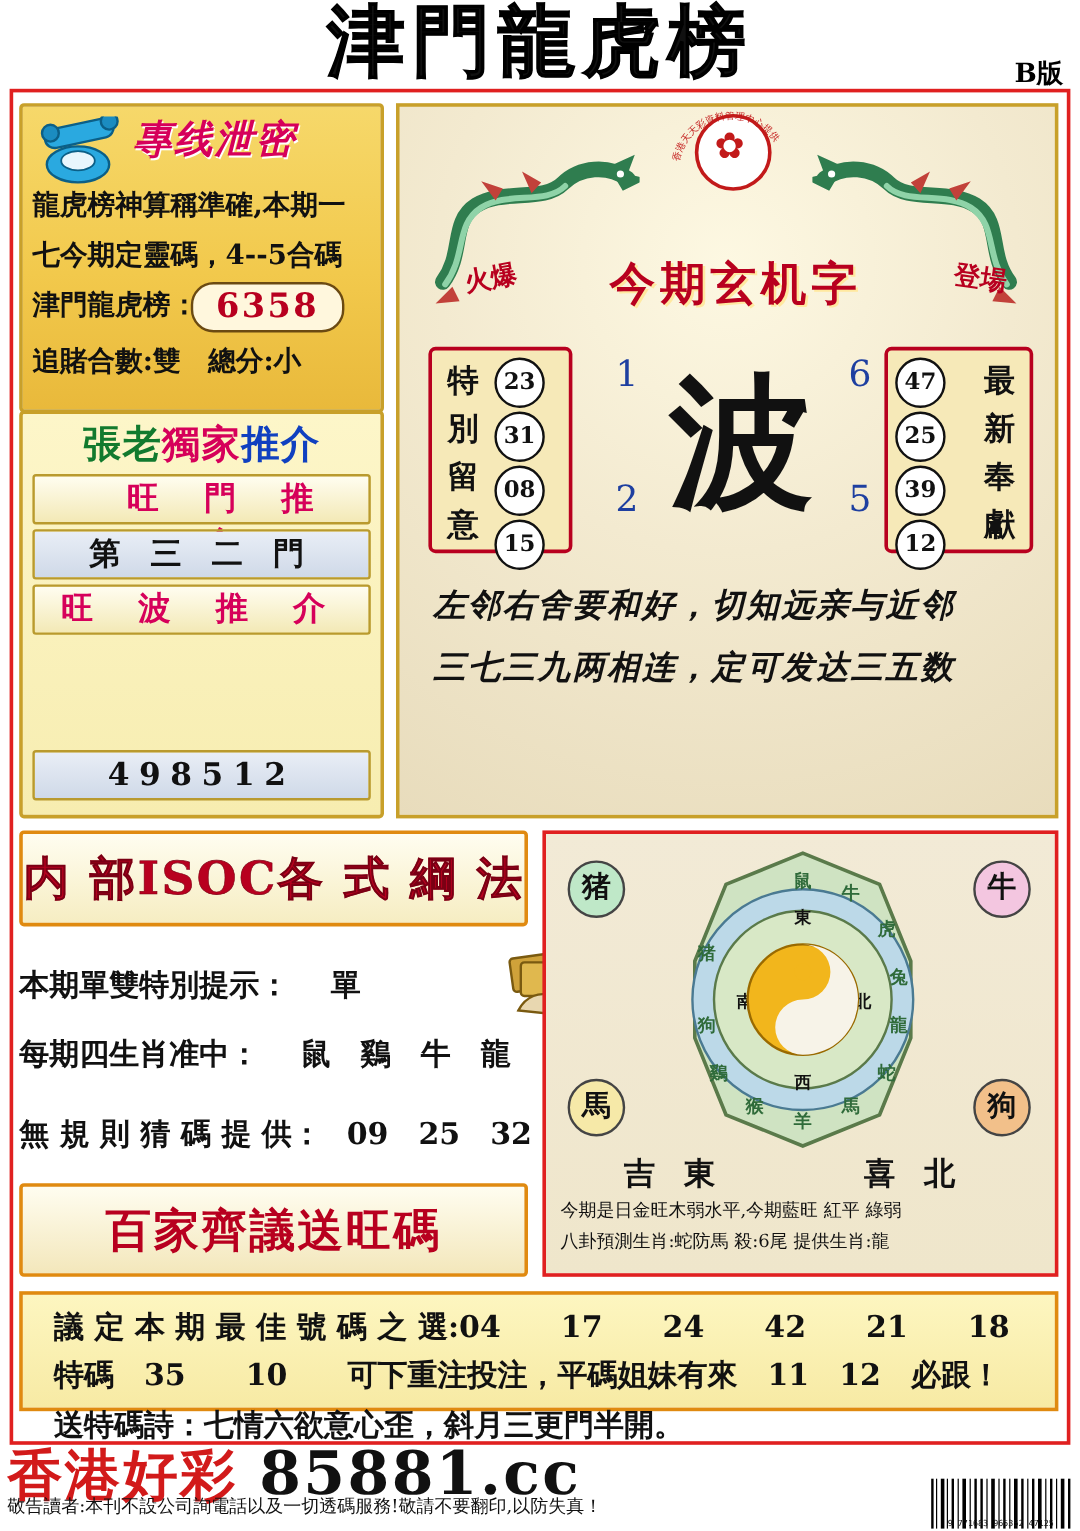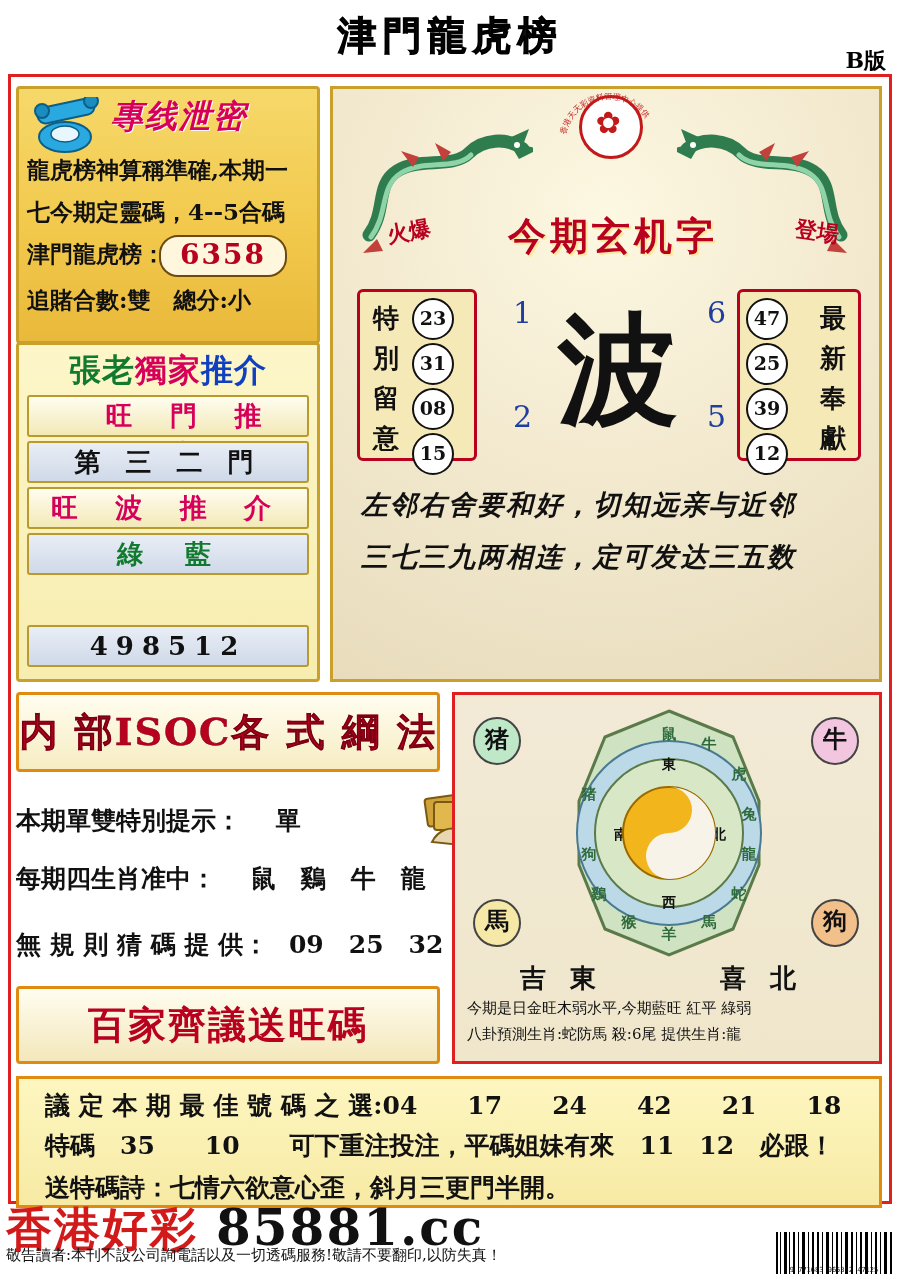--- a/index.html
+++ b/index.html
@@ -11,21 +11,21 @@
   }
   .page{position:absolute;inset:0;}
 
   
   .masthead{
     position:absolute;top:4px;left:0;width:900px;height:66px;
     text-align:center;
   }
   .masthead .title{
     font-family:"DejaVu Serif","Liberation Serif",serif;
-    font-weight:bold;font-size:39px;letter-spacing:6px;
+    font-weight:bold;font-size:65px;letter-spacing:6px;
     color:#111;
     -webkit-text-stroke:1px #000;
     line-height:62px;
   }
   .edition{
     position:absolute;right:14px;top:46px;
     font-family:"DejaVu Serif",serif;font-weight:bold;font-size:22px;color:#000;
   }
 
   
@@ -241,21 +241,21 @@
   }
   .bgnote{
     position:absolute;left:12px;width:410px;
     font-family:"DejaVu Serif",serif;font-size:15px;color:#111;white-space:nowrap;
   }
   .bn1{top:304px;}
   .bn2{top:330px;}
 
   
   .bottombox{
-    position:absolute;left:16px;top:1076px;width:866px;height:132px;
+    position:absolute;left:16px;top:1076px;width:866px;height:100px;
     border:3px solid #e08a10;box-sizing:border-box;
     background:linear-gradient(180deg,#fdf6c0,#f7eaa4);
   }
   .bb-line{
     position:absolute;left:26px;
     font-family:"DejaVu Serif",serif;font-weight:bold;font-size:25px;color:#111;
     white-space:nowrap;
   }
   .bb1{top:10px;}
   .bb2{top:50px;}
@@ -309,21 +309,20 @@
     <div class="line hl-l4">追賭合數:雙　總分:小</div>
   </div>
 
   <div class="zhanglao">
     <div class="zl-head">
       <span class="g">張老</span><span class="r">獨家</span><span class="b">推介</span>
     </div>
     <div class="zl-row zl-lab zl-r1">旺 門 推 介</div>
     <div class="zl-row zl-val zl-r2">第 三 二 門</div>
     <div class="zl-row zl-lab zl-r3">旺 波 推 介</div>
-    <div class="zl-row zl-val green zl-r4">綠　藍</div>
     <div class="zl-row zl-val zl-r6">498512</div>
   </div>
 
   <div class="bigpanel">
 
     <div class="seal">
       <div class="ring"></div>
       <div class="bauhinia">✿</div>
       <svg class="sealtext" viewBox="0 0 104 66">
         <path id="sealarc" d="M8,50 A44,44 0 0,1 96,50" fill="none"></path>

